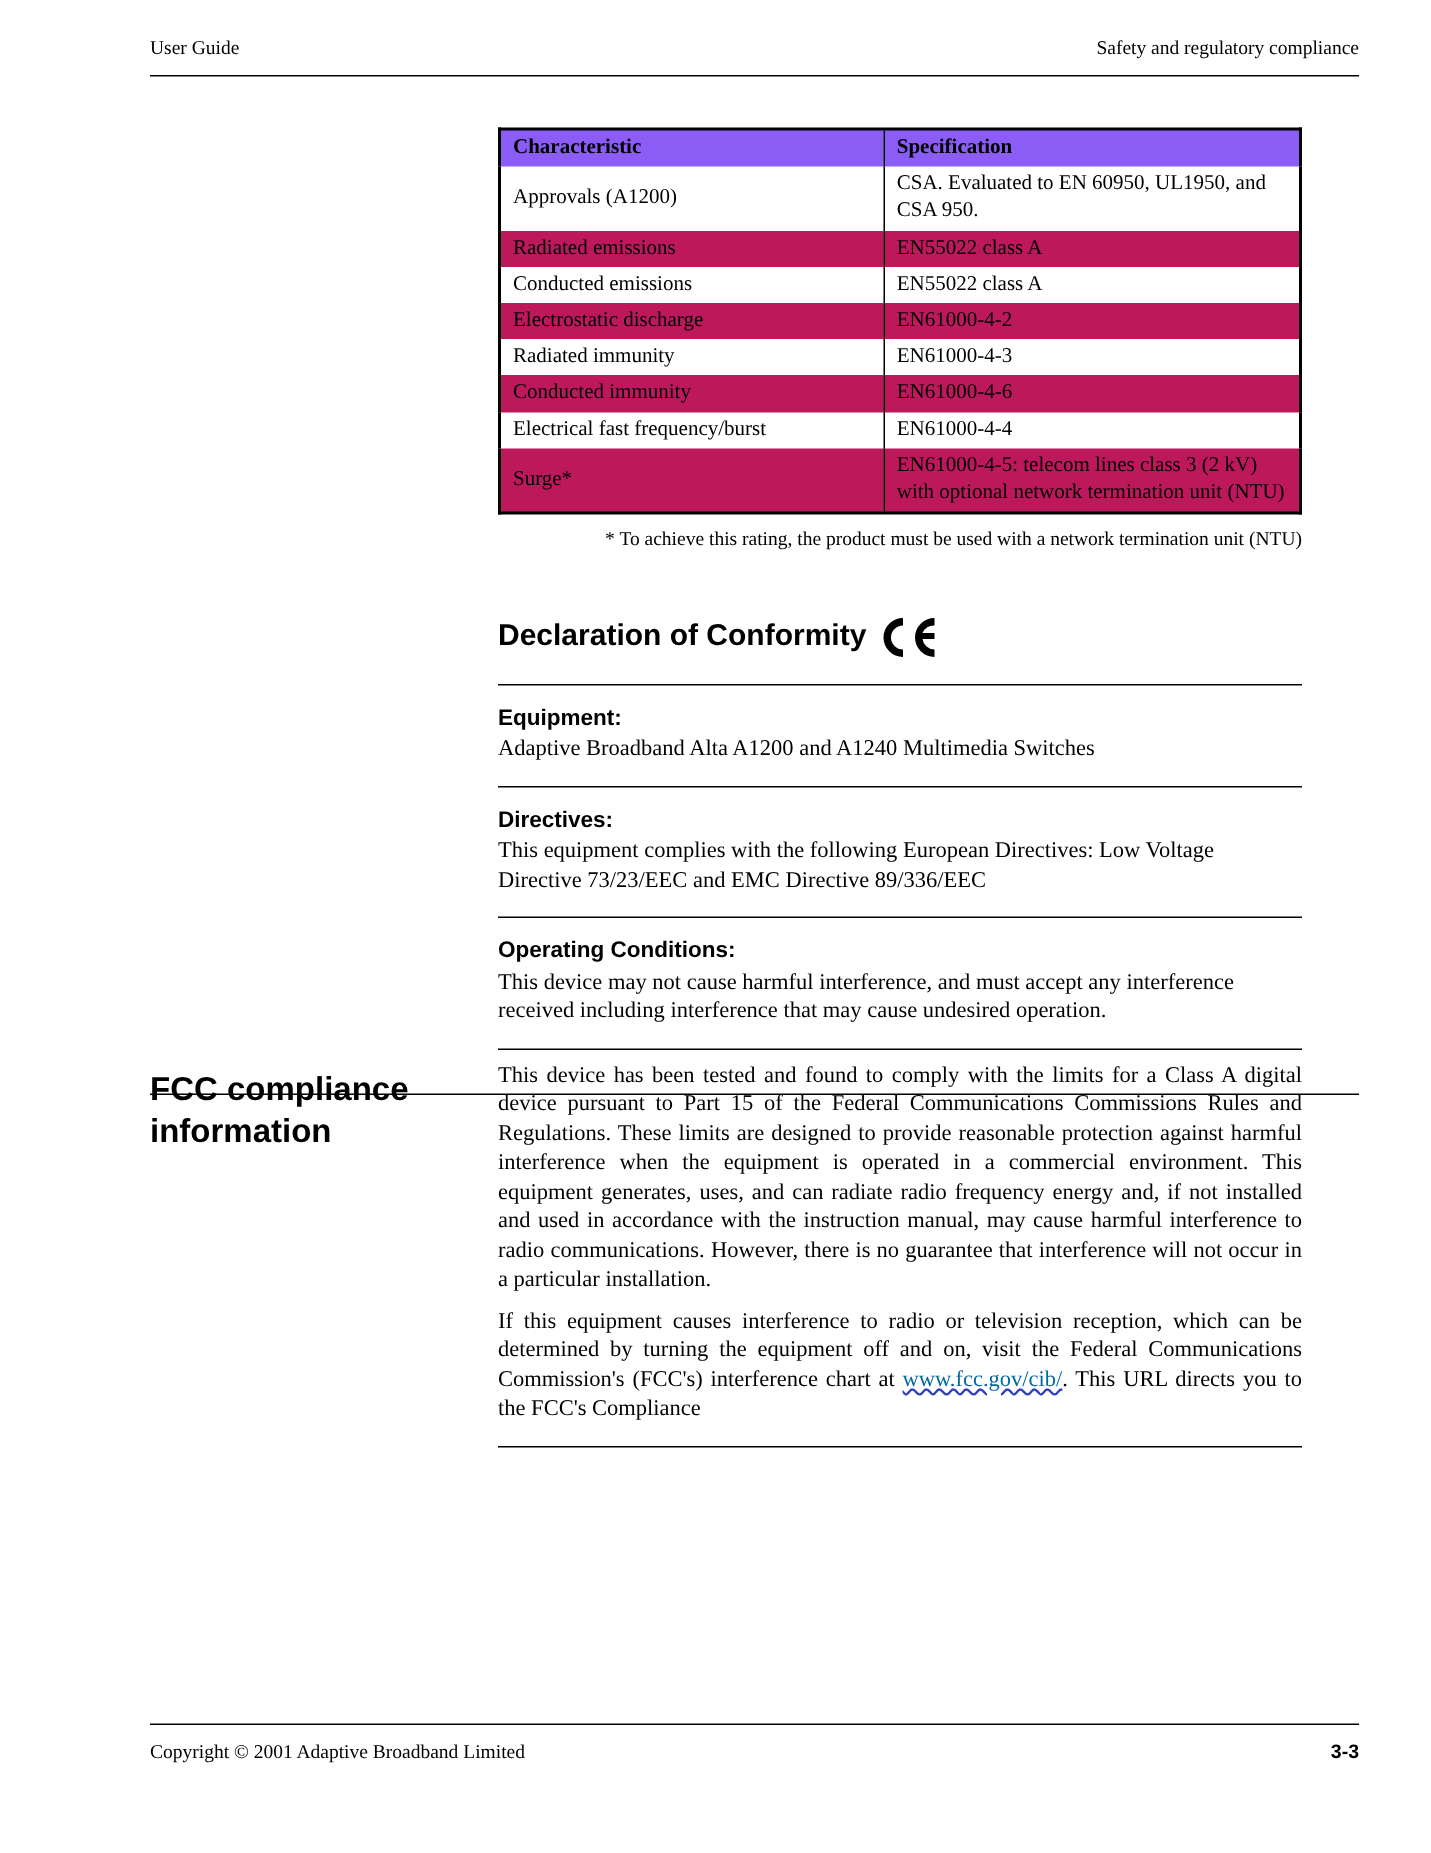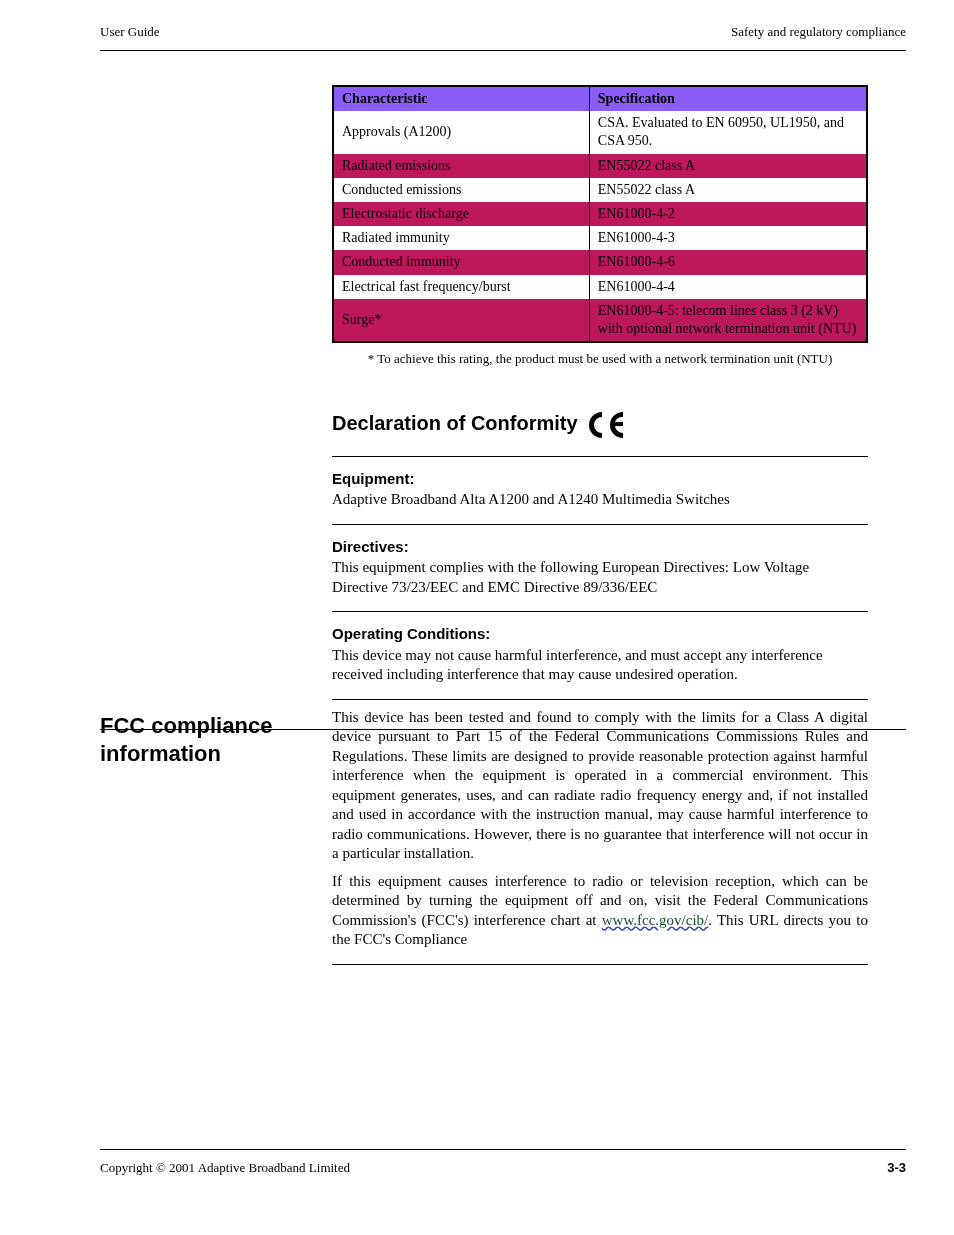--- a/index.html
+++ b/index.html
@@ -64,21 +64,21 @@
   }
   table.spec tbody td:first-child { border-right: 1px solid #000; }
   table.spec tbody td:last-child  { border-left: 1px solid #000; }
   table.spec tbody tr.bottom td { border-bottom: 2px solid #000; }
   .shade { background: #be185d; }
   .table-foot {
     font-size: 13px;
     margin-top: 8px;
   }
   .table-foot .asterisk {
-    text-align: center;
+    text-align: right;
     margin-bottom: 13px;
   }
   .table-foot .caption {
     text-align: center;
   }
   .h2 {
     font-family: Arial, Helvetica, sans-serif;
     font-weight: bold;
     font-size: 20px;
     margin-top: 40px;
@@ -109,21 +109,21 @@
   .section-left-heading {
     font-family: Arial, Helvetica, sans-serif;
     font-weight: bold;
     font-size: 22px;
     position: absolute;
     left: 100px;
     top: 712px;
     width: 200px;
     line-height: 1.25;
   }
-  a.link { color: #14532d; text-decoration: underline wavy; text-decoration-color: #3040c0; }
+  a.link { color: #0369a1; text-decoration: underline wavy; text-decoration-color: #3040c0; }
   .footer {
     position: absolute;
     left: 100px; right: 48px; bottom: 58px;
     border-top: 1px solid #000;
     padding-top: 10px;
     font-size: 13px;
   }
   .footer .pg { position: absolute; right: 0; top: 10px; font-family: Arial, Helvetica, sans-serif; font-weight: bold; }
 </style>
 </head>

